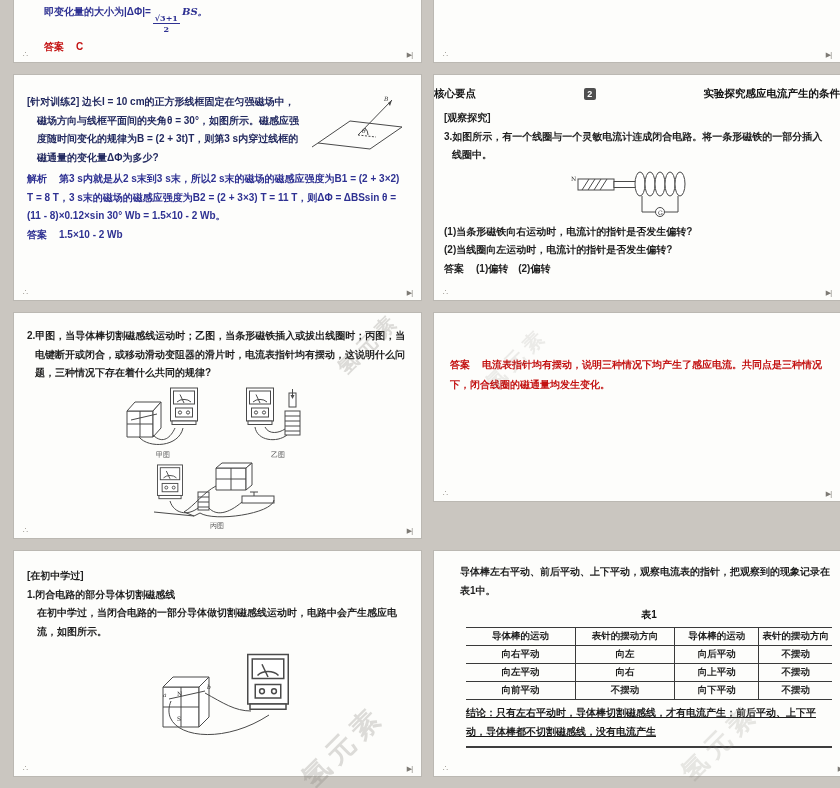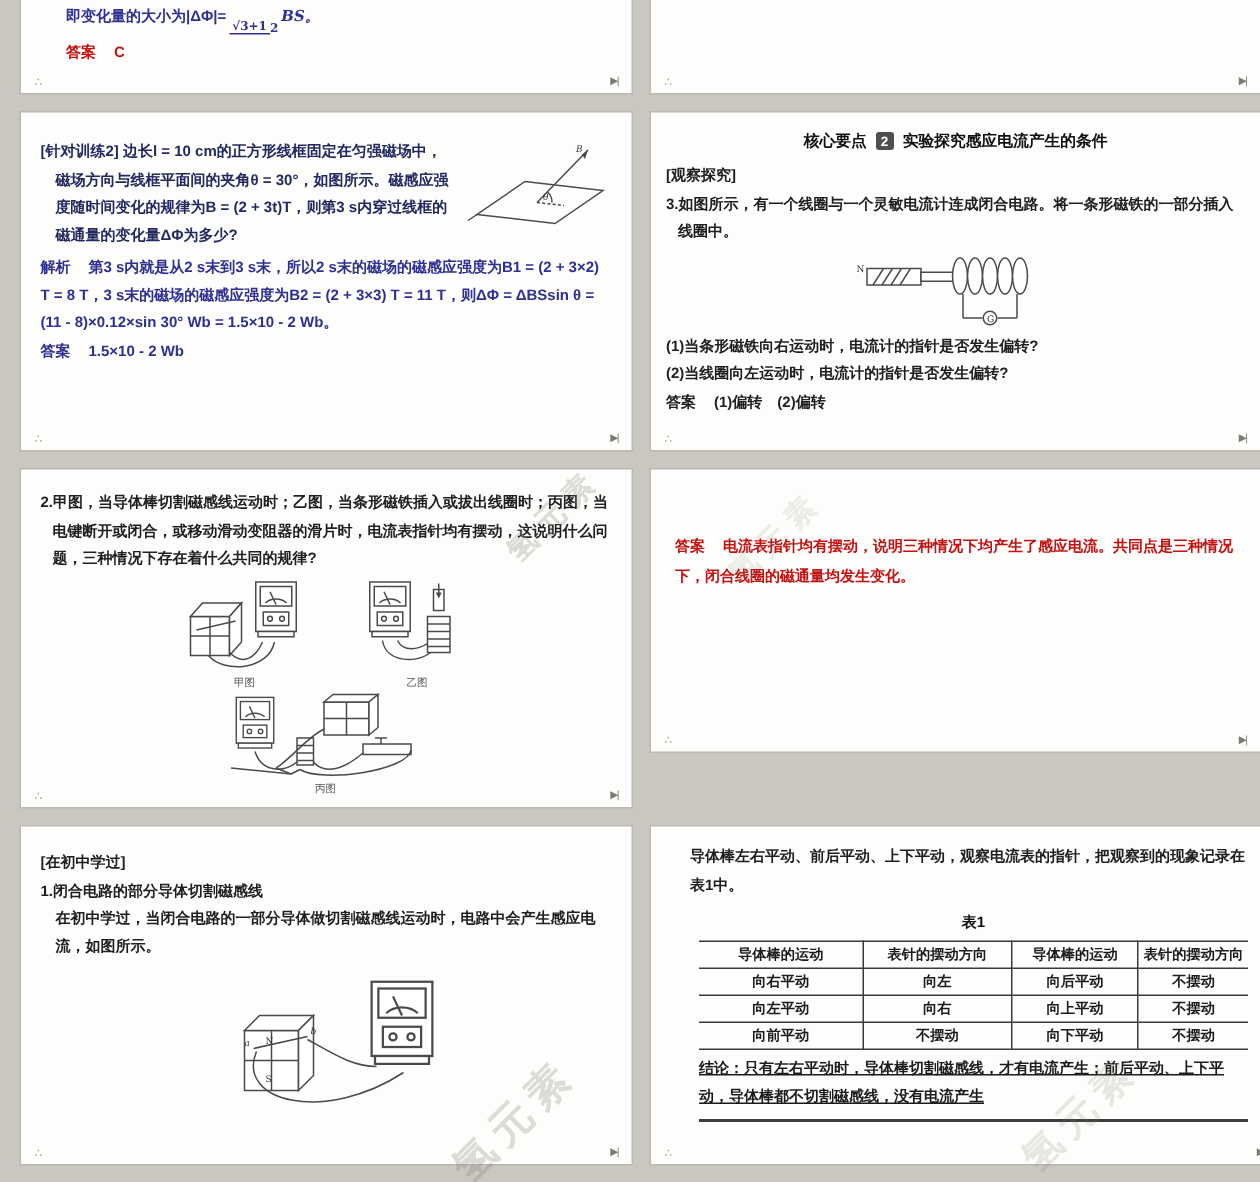--- a/index.html
+++ b/index.html
@@ -22,26 +22,26 @@
   
   .t{font-size:10px;font-weight:700;line-height:18.5px;color:#1f1f1f;}
   .blue{color:#2e3192;}
   .navy{color:#232a60;}
   .red{color:#c31212;}
   .hang8{padding-left:8px;text-indent:-8px;}
   .hang10{padding-left:10px;text-indent:-10px;}
   .lbl{margin-right:12px;}
   .pad{padding:10px 14px 0 13px;}
   
-  .frac{display:inline-flex;flex-direction:row;align-items:center;vertical-align:-6px;
+  .frac{display:inline-flex;flex-direction:column;align-items:center;vertical-align:-6px;
         font-size:8px;line-height:10px;margin:0 2px;font-family:"DejaVu Serif",serif;}
   .frac .num{border-bottom:1px solid #2e3192;padding:0 2px;}
   .mathv{font-family:"DejaVu Serif",serif;font-style:italic;}
   
-  .ctitle{display:flex;justify-content:center;align-items:center;gap:6px;
+  .ctitle{display:flex;justify-content:space-between;align-items:center;gap:6px;
           font-size:10.5px;font-weight:700;color:#111;margin-top:12px;}
   .badge{display:inline-flex;justify-content:center;align-items:center;
          width:12px;height:12px;background:#4f4f4f;color:#fff;border-radius:2px;
          font-size:9px;font-weight:700;}
   
   .diagB{float:right;width:95px;height:64px;margin:0 0 2px 8px;}
   .diagC{display:block;margin:6px auto 2px auto;}
   .dgroup{display:flex;flex-direction:column;align-items:center;}
   .dlabel{font-size:7px;color:#555;margin-top:1px;font-weight:400;}
   .drow{display:flex;justify-content:center;gap:34px;margin-top:4px;}

